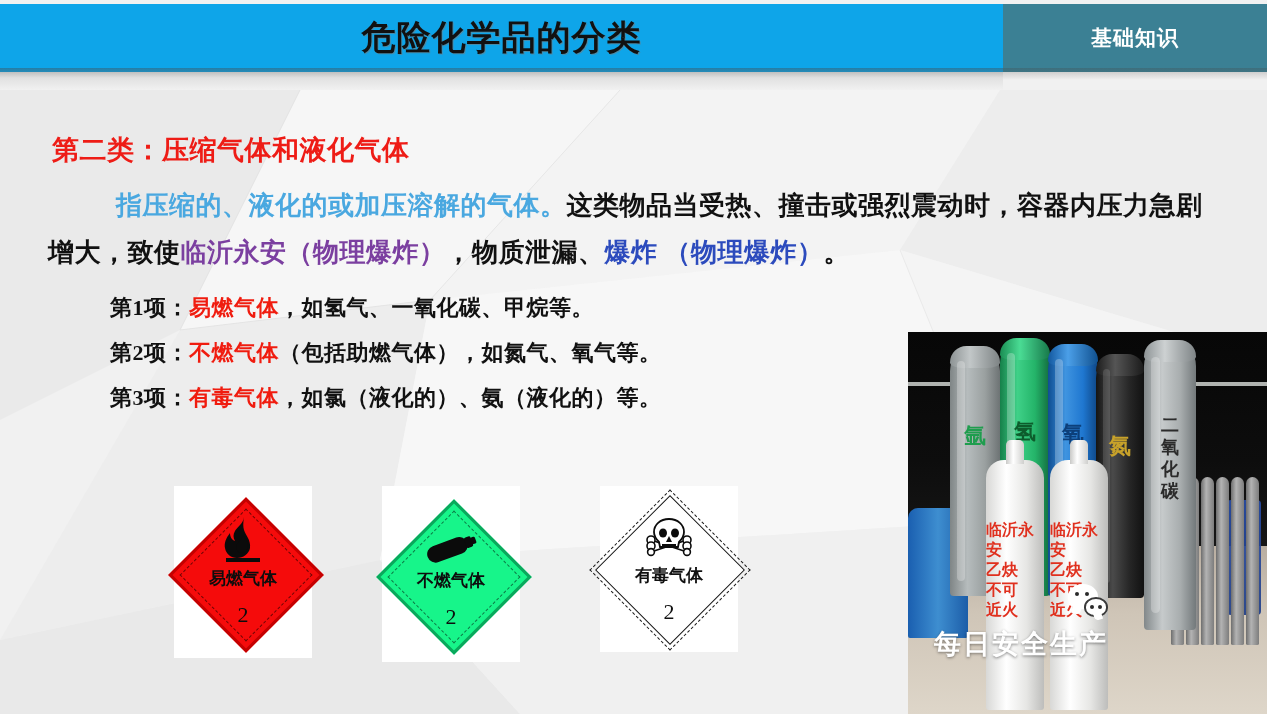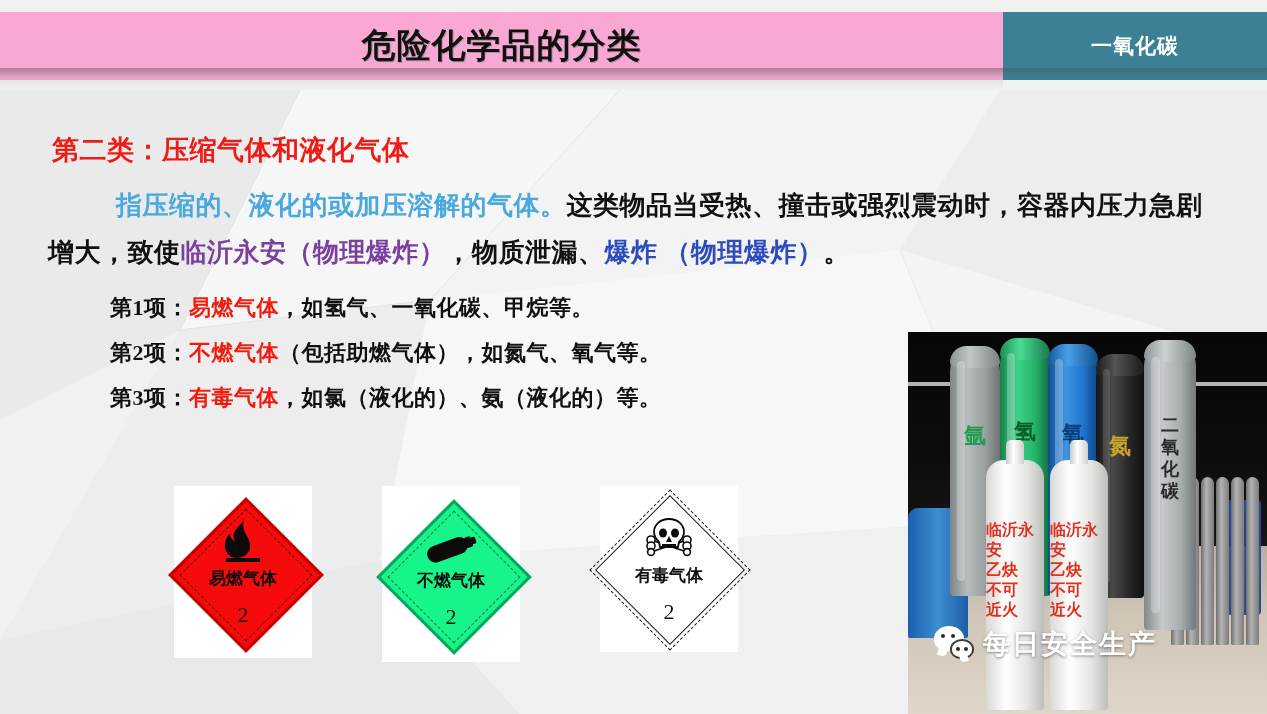--- a/index.html
+++ b/index.html
@@ -11,22 +11,22 @@
   .slide{
     position:relative;width:1267px;height:714px;overflow:hidden;
     background:#f2f2f2;
   }
   
   .facets{position:absolute;inset:0;overflow:hidden;pointer-events:none;}
   .facets svg{display:block;width:1267px;height:714px;}
 
   
   .header{
-    position:absolute;left:0;top:12px;width:1267px;height:68px;
-    background:#f9a8d4;
+    position:absolute;left:0;top:4px;width:1267px;height:68px;
+    background:#0ea5e9;
   }
   .header-title{
     position:absolute;left:0;top:0;width:1003px;height:68px;
     display:flex;align-items:center;justify-content:center;
     font-family:"Liberation Sans","DejaVu Sans",sans-serif;
     font-weight:bold;font-size:34px;color:#111;letter-spacing:1px;
     text-shadow:1px 1px 0 rgba(120,120,120,.55);
   }
   .header-badge{
     position:absolute;left:1003px;top:0;width:264px;height:68px;
@@ -138,25 +138,26 @@
   .wcyl{position:absolute;border-radius:18px 18px 3px 3px;background:linear-gradient(to right,#d8d8d6,#ffffff 35%,#e6e6e4 70%,#bdbdbb);}
   .wcyl .valve{position:absolute;left:50%;margin-left:-9px;top:-20px;width:18px;height:24px;background:linear-gradient(to right,#c9c9c7,#fff 40%,#cfcfcd);border-radius:5px 5px 0 0;}
   .wcyl .red{
     position:absolute;left:0;right:0;top:24%;text-align:left;
     font-family:"Liberation Sans","DejaVu Sans",sans-serif;
     font-weight:bold;font-size:16px;line-height:20px;color:#e0301e;
   }
   .wcyl .red span{display:block;}
 
   .watermark{
-    position:absolute;left:26px;bottom:52px;display:flex;align-items:flex-start;gap:9px;
+    position:absolute;left:26px;bottom:52px;display:flex;align-items:flex-end;gap:9px;
     color:#ffffff;
     font-family:"Liberation Sans","DejaVu Sans",sans-serif;
     font-weight:bold;font-size:27px;letter-spacing:2px;
     text-shadow:0 1px 3px rgba(0,0,0,.45);
+    flex-direction:column;
   }
   .wechat{position:relative;width:40px;height:33px;}
   .wechat .b1{position:absolute;left:0;top:0;width:30px;height:25px;background:#fff;border-radius:50% 50% 45% 45%;}
   .wechat .b1:after{content:"";position:absolute;left:4px;bottom:-5px;width:9px;height:9px;background:#fff;border-radius:0 0 50% 0;transform:rotate(18deg);}
   .wechat .b2{position:absolute;right:0;bottom:0;width:24px;height:20px;background:#fff;border-radius:50% 50% 45% 45%;border:2px solid #3a3a3a;box-sizing:border-box;}
   .wechat .b2:after{content:"";position:absolute;right:4px;bottom:-5px;width:8px;height:8px;background:#fff;border-radius:0 0 0 50%;transform:rotate(-18deg);}
   .wechat .e{position:absolute;width:4px;height:4px;background:#2a2a2a;border-radius:50%;}
   .wechat .e1{left:7px;top:8px;}
   .wechat .e2{left:17px;top:8px;}
   .wechat .e3{right:6px;bottom:8px;}
@@ -181,21 +182,21 @@
       <polygon points="900,250 1267,360 1267,714 1100,714 1010,520" fill="#f4f4f4"></polygon>
       <line x1="300" y1="90" x2="180" y2="330" stroke="#e2e2e2" stroke-width="1"></line>
       <line x1="620" y1="90" x2="430" y2="300" stroke="#e6e6e6" stroke-width="1"></line>
       <line x1="180" y1="330" x2="430" y2="300" stroke="#e4e4e4" stroke-width="1"></line>
       <line x1="900" y1="250" x2="1010" y2="520" stroke="#eaeaea" stroke-width="1"></line>
     </svg>
   </div>
 
   <div class="header">
     <div class="header-title">危险化学品的分类</div>
-    <div class="header-badge">一氧化碳</div>
+    <div class="header-badge">基础知识</div>
   </div>
   <div class="header-shadow"></div>
   <div class="header-shadow2"></div>
 
   <div class="content">
 
     <div class="heading">第二类：压缩气体和液化气体</div>
 
     <div class="para">
       <span class="ind"></span><span class="c-blue-lt">指压缩的、液化的或加压溶解的气体。</span><span>这类物品当受热、撞击或强烈震动时，容器内压力急剧增大，致使</span><span class="c-purple">临沂永安（物理爆炸）</span><span>，物质泄漏、</span><span class="c-blue">爆炸 （物理爆炸）</span><span>。</span>

